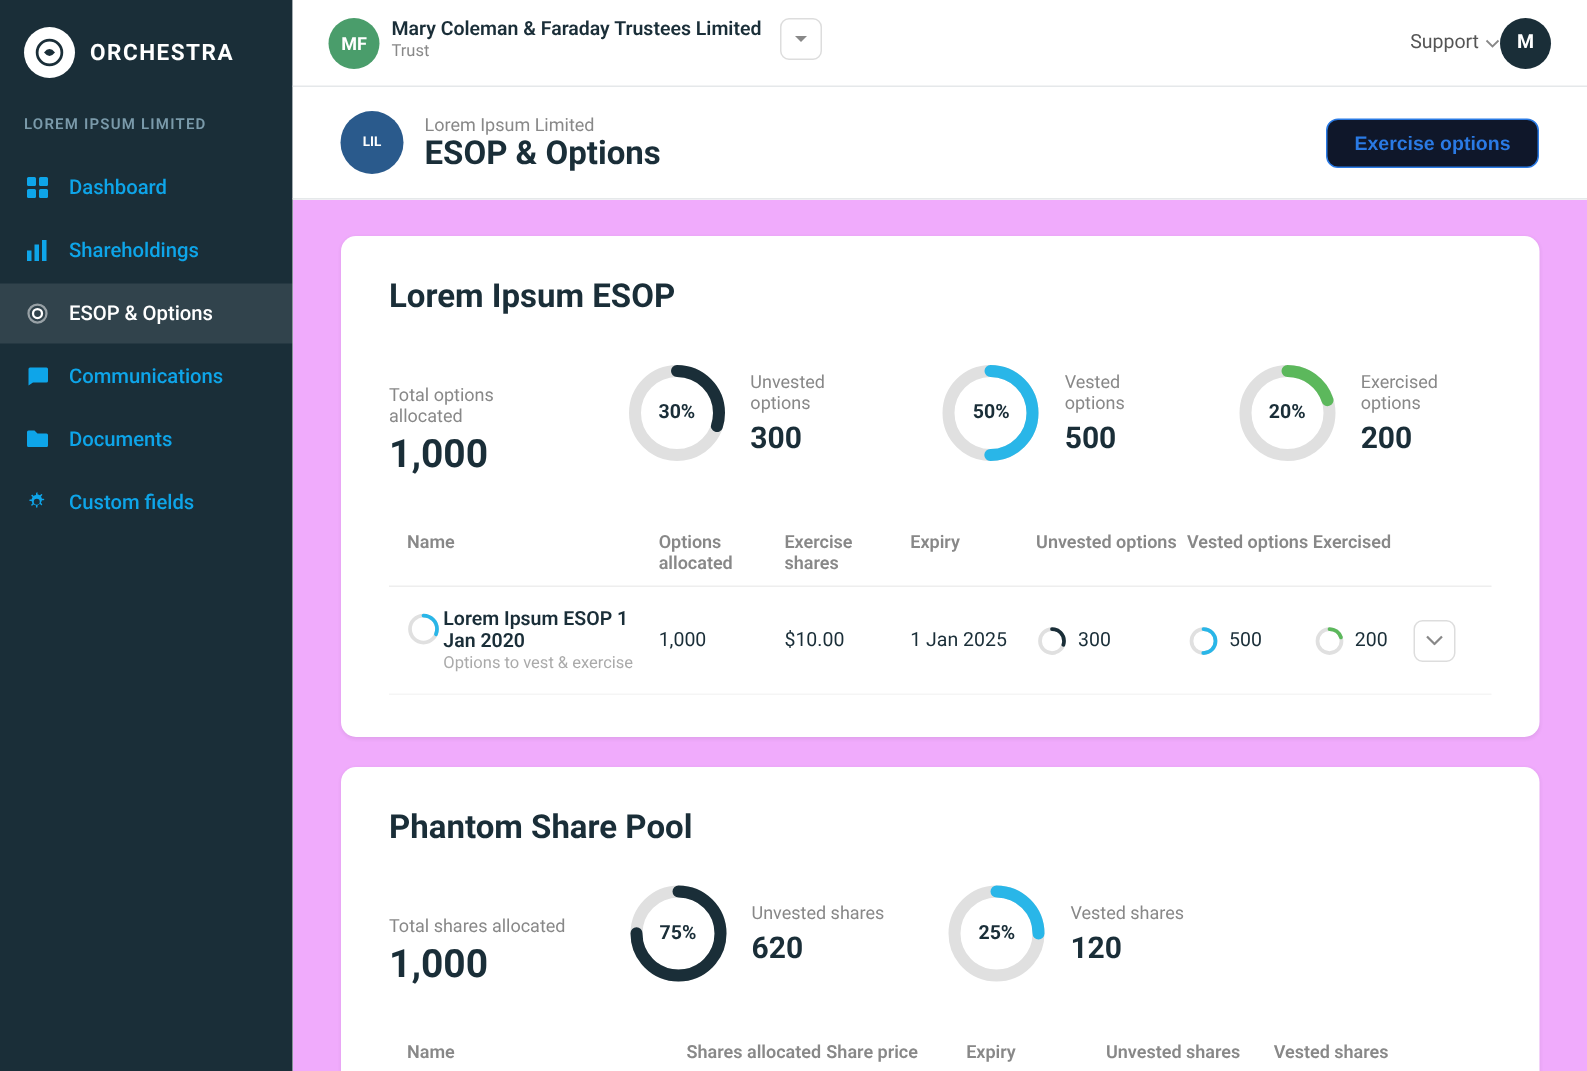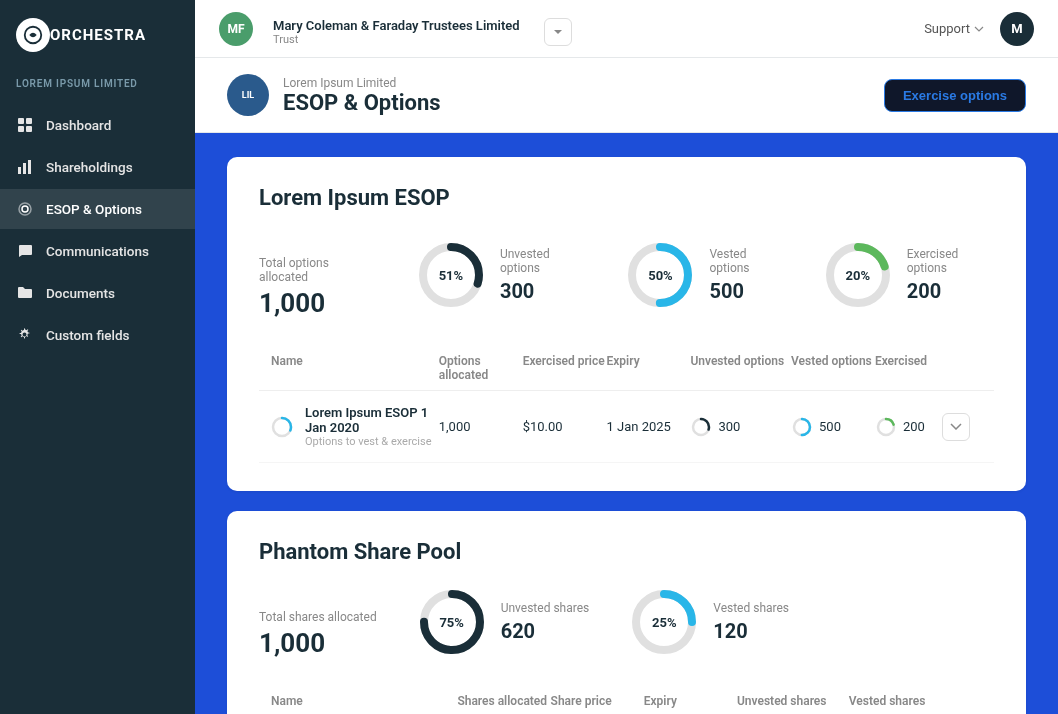--- a/index.html
+++ b/index.html
@@ -1,54 +1,54 @@
 <!DOCTYPE html>
 <html><head>
   <meta charset="utf-8">
   <style>
     * { box-sizing: border-box; margin: 0; padding: 0; }
     body { font-family: -apple-system, BlinkMacSystemFont, 'Segoe UI', Roboto, sans-serif; display: flex; height: 714px; width: 1058px; overflow: hidden; background: #f0f2f5; }
 
     
     .sidebar { width: 195px; background: #1a2e38; color: #fff; display: flex; flex-direction: column; flex-shrink: 0; height: 714px; }
-    .sidebar-logo { display: flex; align-items: center; padding: 18px 16px; }
+    .sidebar-logo { display: flex; align-items: center; gap: 10px; padding: 18px 16px; }
     .logo-icon { width: 34px; height: 34px; border-radius: 50%; background: #fff; display: flex; align-items: center; justify-content: center; }
     .logo-icon svg { width: 22px; height: 22px; }
     .logo-text { font-size: 15px; font-weight: 700; letter-spacing: 1px; color: #fff; }
     .sidebar-company { padding: 8px 16px 12px; font-size: 10px; color: #7a9aaa; letter-spacing: 0.8px; text-transform: uppercase; font-weight: 600; }
     .sidebar-nav { display: flex; flex-direction: column; gap: 2px; padding: 4px 0; }
-    .sidebar-item { display: flex; align-items: center; gap: 12px; padding: 11px 16px; cursor: pointer; color: #e5e5e5; font-size: 13.5px; font-weight: 500; border-radius: 0; transition: background 0.15s; }
+    .sidebar-item { display: flex; align-items: center; gap: 12px; padding: 11px 16px; cursor: pointer; color: #0ea5e9; font-size: 13.5px; font-weight: 500; border-radius: 0; transition: background 0.15s; }
     .sidebar-item.active { background: rgba(255,255,255,0.1); color: #fff; }
     .sidebar-item .icon { width: 18px; height: 18px; display: flex; align-items: center; justify-content: center; flex-shrink: 0; }
 
     
     .main { flex: 1; display: flex; flex-direction: column; overflow: hidden; }
 
     
     .topbar { background: #fff; border-bottom: 1px solid #e5e8ea; padding: 0 24px; height: 58px; display: flex; align-items: center; justify-content: space-between; flex-shrink: 0; }
-    .topbar-left { display: flex; align-items: flex-end; gap: 20px; }
+    .topbar-left { display: flex; align-items: flex-start; gap: 8px; }
     .trust-avatar { width: 34px; height: 34px; border-radius: 50%; background: #4a9d6b; display: flex; align-items: center; justify-content: center; color: #fff; font-size: 12px; font-weight: 700; }
     .trust-info { display: flex; flex-direction: column; }
     .trust-name { font-size: 13px; font-weight: 600; color: #1a2e38; }
     .trust-type { font-size: 11px; color: #888; }
     .trust-dropdown { width: 28px; height: 28px; border: 1px solid #ddd; border-radius: 6px; display: flex; align-items: center; justify-content: center; cursor: pointer; color: #888; margin-left: 4px; }
-    .topbar-right { display: flex; align-items: center; gap: 16px; }
+    .topbar-right { display: flex; align-items: center; gap: 0; }
     .support-btn { display: flex; align-items: center; gap: 4px; font-size: 13px; color: #555; cursor: pointer; }
     .user-avatar { width: 34px; height: 34px; border-radius: 50%; background: #1a2e38; color: #fff; display: flex; align-items: center; justify-content: center; font-size: 13px; font-weight: 700; cursor: pointer; }
 
     
     .page-header { background: #fff; border-bottom: 1px solid #e5e8ea; padding: 16px 32px; display: flex; align-items: center; justify-content: space-between; flex-shrink: 0; }
     .page-header-left { display: flex; align-items: center; gap: 14px; }
     .company-avatar { width: 42px; height: 42px; border-radius: 50%; background: #2a5a8c; display: flex; align-items: center; justify-content: center; color: #fff; font-size: 11px; font-weight: 700; }
     .page-header-title-group .subtitle { font-size: 12px; color: #888; }
     .page-header-title-group .title { font-size: 22px; font-weight: 700; color: #1a2e38; }
     .exercise-btn { border: 1.5px solid #2a7ae4; background: #0f172a; color: #2a7ae4; font-size: 13px; font-weight: 600; padding: 8px 18px; border-radius: 8px; cursor: pointer; }
 
     
-    .content { flex: 1; overflow-y: auto; padding: 24px 32px; display: flex; flex-direction: column; gap: 20px; background: #1d4ed8; }
+    .content { flex: 1; overflow-y: auto; padding: 24px 32px; display: flex; flex-direction: column; gap: 20px; background: #f0abfc; }
 
     
     .card { background: #fff; border-radius: 10px; padding: 28px 32px; box-shadow: 0 1px 3px rgba(0,0,0,0.07); }
     .card-title { font-size: 22px; font-weight: 700; color: #1a2e38; margin-bottom: 22px; }
 
     
     .stats-row { display: flex; align-items: center; gap: 40px; margin-bottom: 28px; }
     .stat-group { display: flex; flex-direction: column; }
     .stat-label { font-size: 12px; color: #888; margin-bottom: 4px; margin-top: 24px; }
     .stat-value { font-size: 26px; font-weight: 700; color: #1a2e38; }
@@ -214,21 +214,21 @@
           <span class="stat-label">Total options allocated</span>
           <span class="stat-value">1,000</span>
         </div>
 
         <div class="donut-group">
           <div class="donut-wrap">
             <svg viewBox="0 0 70 70">
               <circle cx="35" cy="35" r="28" fill="none" stroke="#e0e0e0" stroke-width="8"></circle>
               <circle cx="35" cy="35" r="28" fill="none" stroke="#1a2e38" stroke-width="8" stroke-dasharray="52.78 123.15" stroke-linecap="round"></circle>
             </svg>
-            <div class="donut-center">51%</div>
+            <div class="donut-center">30%</div>
           </div>
           <div class="donut-stat">
             <span class="donut-stat-label">Unvested options</span>
             <span class="donut-stat-value">300</span>
           </div>
         </div>
 
         <div class="donut-group">
           <div class="donut-wrap">
             <svg viewBox="0 0 70 70">
@@ -255,29 +255,29 @@
             <span class="donut-stat-label">Exercised options</span>
             <span class="donut-stat-value">200</span>
           </div>
         </div>
       </div>
 
       <div class="table-wrap">
         <div class="table-header esop-grid">
           <span class="col-header">Name</span>
           <span class="col-header">Options allocated</span>
-          <span class="col-header">Exercised price</span>
+          <span class="col-header">Exercise shares</span>
           <span class="col-header">Expiry</span>
           <span class="col-header">Unvested options</span>
           <span class="col-header">Vested options</span>
           <span class="col-header">Exercised</span>
           <span class="col-header"></span>
         </div>
         <div class="table-row-item esop-grid">
-          <div style="display:flex;align-items:center;gap:12px;">
+          <div style="display:flex;align-items:flex-start;gap:2px;">
             <div class="row-icon">
               <svg width="22" height="22" viewBox="0 0 22 22">
                 <circle cx="11" cy="11" r="9" fill="none" stroke="#e0e0e0" stroke-width="2.5"></circle>
                 <circle cx="11" cy="11" r="9" fill="none" stroke="#29b6e8" stroke-width="2.5" stroke-dasharray="17.6 38.8" stroke-linecap="round" transform="rotate(-90 11 11)"></circle>
               </svg>
             </div>
             <div>
               <div class="name-primary">Lorem Ipsum ESOP 1 Jan 2020</div>
               <div class="name-secondary">Options to vest &amp; exercise</div>
             </div>

